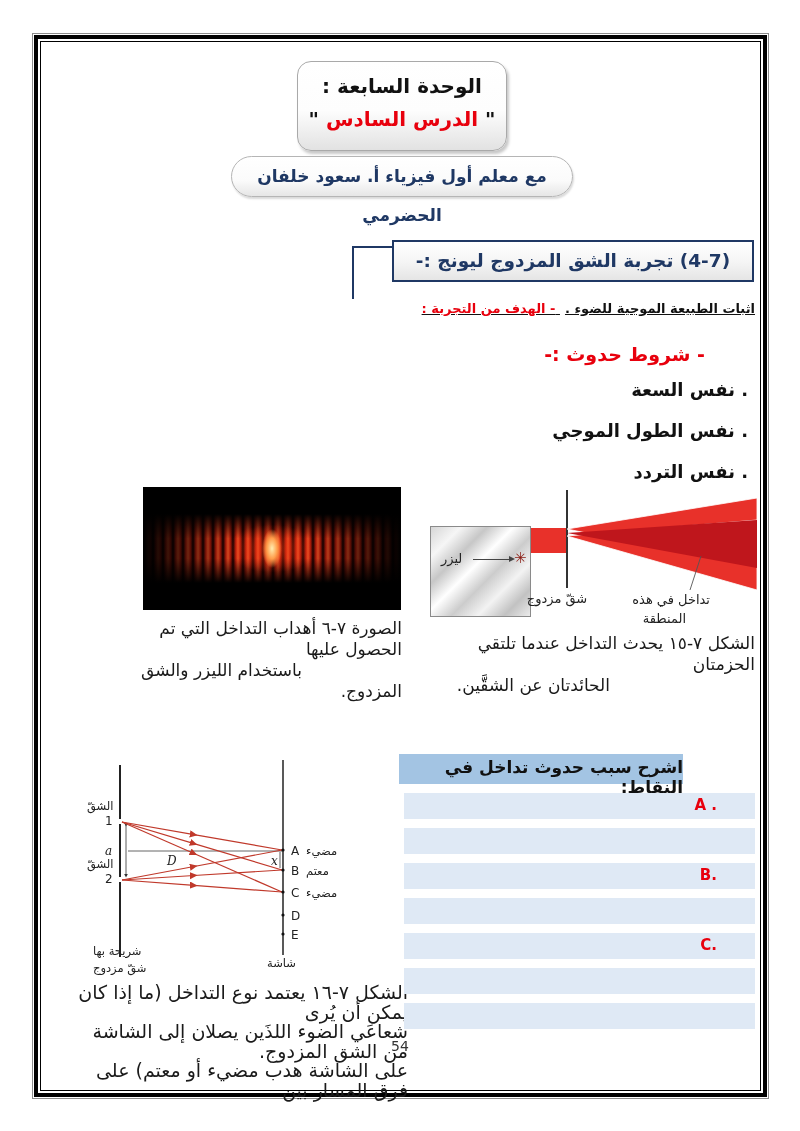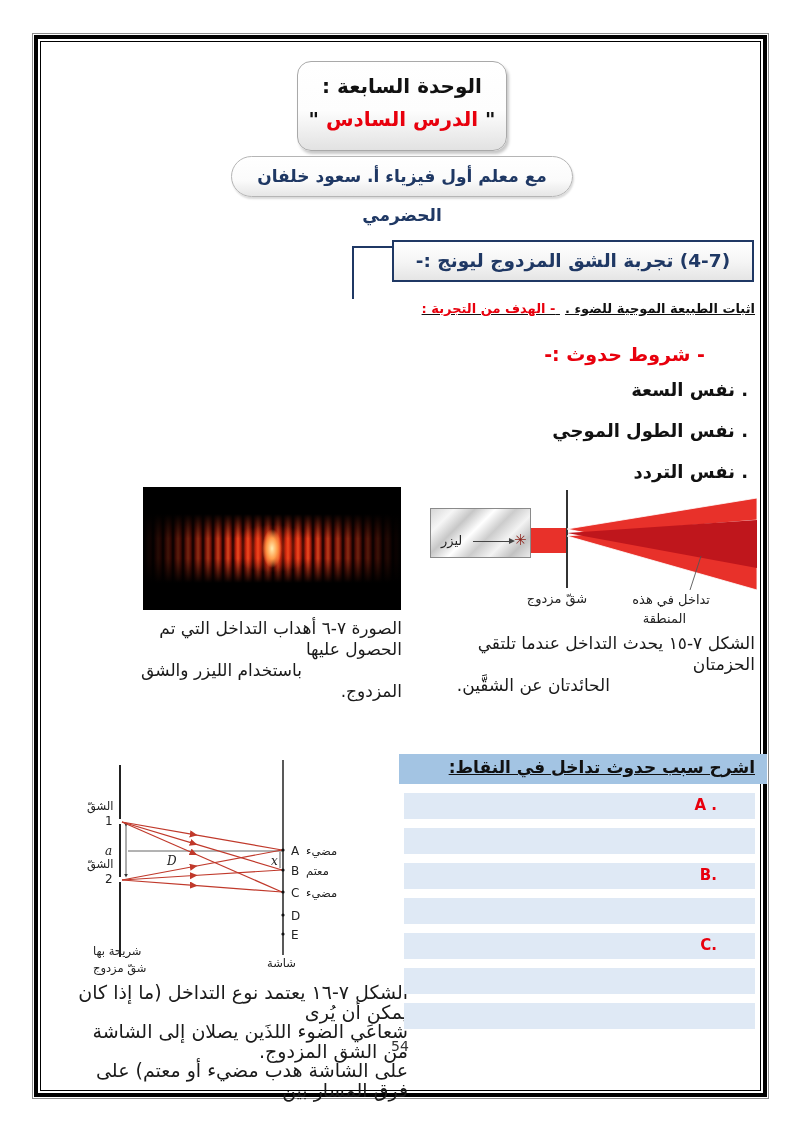--- a/index.html
+++ b/index.html
@@ -43,21 +43,21 @@
     background:
       radial-gradient(ellipse 13px 26px at 50% 50%, #ffedb0 0%, #ff9c4a 40%, rgba(255,70,20,0) 75%),
       radial-gradient(ellipse 55px 30px at 50% 50%, rgba(255,60,20,0.55) 0%, rgba(255,40,10,0) 80%),
       linear-gradient(90deg, #000 0%, rgba(0,0,0,0.1) 36%, rgba(0,0,0,0.1) 64%, #000 100%),
       linear-gradient(180deg, #000 0%, #000 22%, rgba(0,0,0,0) 42%, rgba(0,0,0,0) 58%, #000 78%, #000 100%),
       repeating-linear-gradient(90deg, #140000 0px, rgba(255,40,15,0.85) 3px, #ff5a28 5px, rgba(255,40,15,0.85) 7px, #140000 10px),
       #000; }
   .caption { position:absolute; color:#1a1a1a; font-size:17px; line-height:21px; direction:rtl; text-align:right; }
 
   
-  .laser-box { position:absolute; left:430px; top:508px; width:101px; height:50px;
+  .laser-box { position:absolute; left:430px; top:526px; width:101px; height:91px;
     border:1px solid #8a8a8a;
     background:linear-gradient(135deg,#d6d6d6 0%,#f6f6f6 16%,#c7c7c7 30%,#ffffff 44%,#cccccc 58%,#f3f3f3 72%,#c2c2c2 86%,#ebebeb 100%); }
   .laser-label { position:absolute; left:10px; top:24px; font-size:13px; color:#222; }
   .laser-line { position:absolute; left:42px; top:32px; width:38px; height:0; border-top:1px solid #444; }
   .laser-arrow { position:absolute; left:78px; top:29px; width:0; height:0;
     border-left:6px solid #444; border-top:3.5px solid transparent; border-bottom:3.5px solid transparent; }
   .starburst { position:absolute; left:83px; top:22px; font-size:15px; color:#8a1a12; }
   .beam { position:absolute; left:531px; top:528px; width:36px; height:25px; background:#e8312a; }
   .slit-vline { position:absolute; left:566px; top:490px; width:2px; height:98px; background:#333; }
   .tri-svg { position:absolute; left:567px; top:498px; }
@@ -66,22 +66,22 @@
   .region-label .l2 { margin-right:24px; }
 
   
   .fig16 { position:absolute; left:55px; top:755px; }
   .fig16 text { font-family:"DejaVu Sans", sans-serif; fill:#222; }
   .fig16 .lat { font-size:12px; }
   .fig16 .ital { font-family:"DejaVu Serif", serif; font-style:italic; font-size:12px; }
   .fig16 .ar { font-size:11.5px; }
 
   
-  .qa-bar { position:absolute; left:399px; top:754px; width:368px; height:30px; background:#a3c4e3;
-    color:#111; font-weight:bold; font-size:17px; direction:rtl; text-align:right; padding:3px 12px 0 0;text-decoration:underline; }
+  .qa-bar { position:absolute; left:399px; top:754px; width:284px; height:30px; background:#a3c4e3;
+    color:#111; font-weight:bold; font-size:17px; direction:rtl; text-align:right; padding:3px 0 0 0; }
   .qa-row { position:absolute; left:404px; width:351px; height:26px; background:#dfe9f5; }
   .qa-label { position:absolute; right:38px; top:3px; color:#e8000d; font-weight:bold; font-size:15px; direction:ltr; }
 
   .page-num { position:absolute; left:0; top:1038px; width:800px; text-align:center; font-size:14px; color:#333; }
 </style>
 </head>
 <body>
 
 <div class="page">
 

